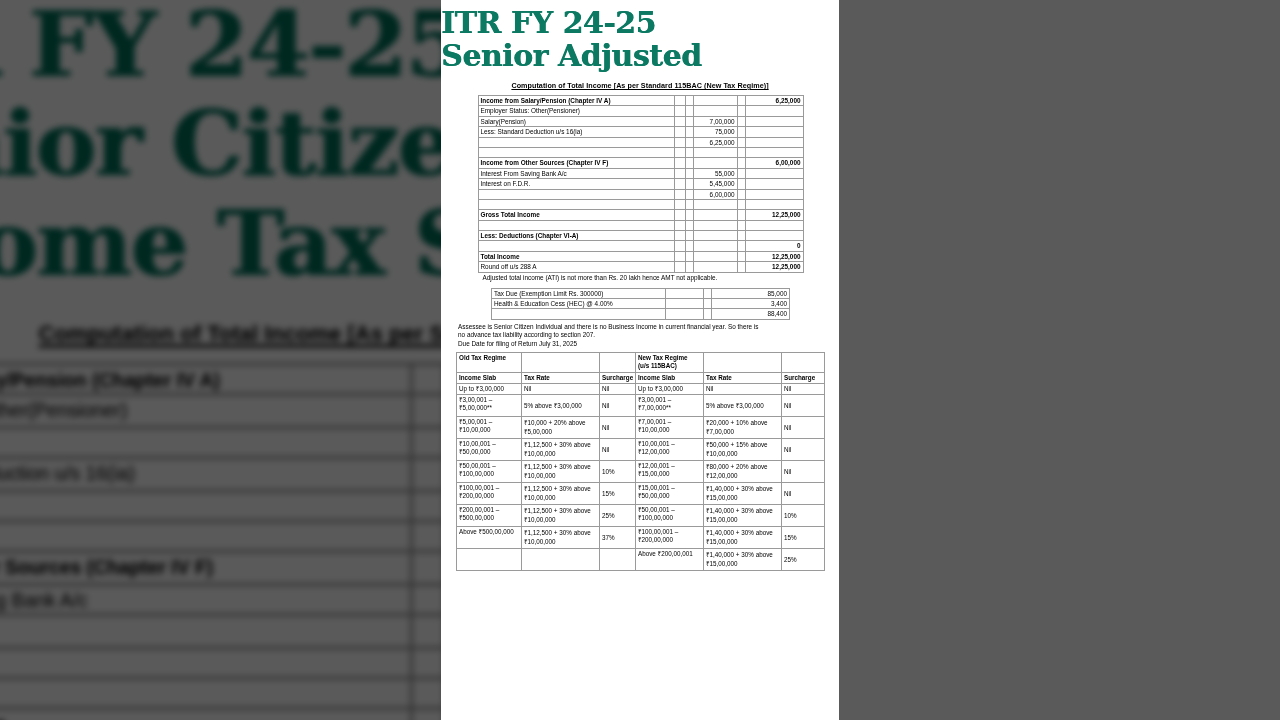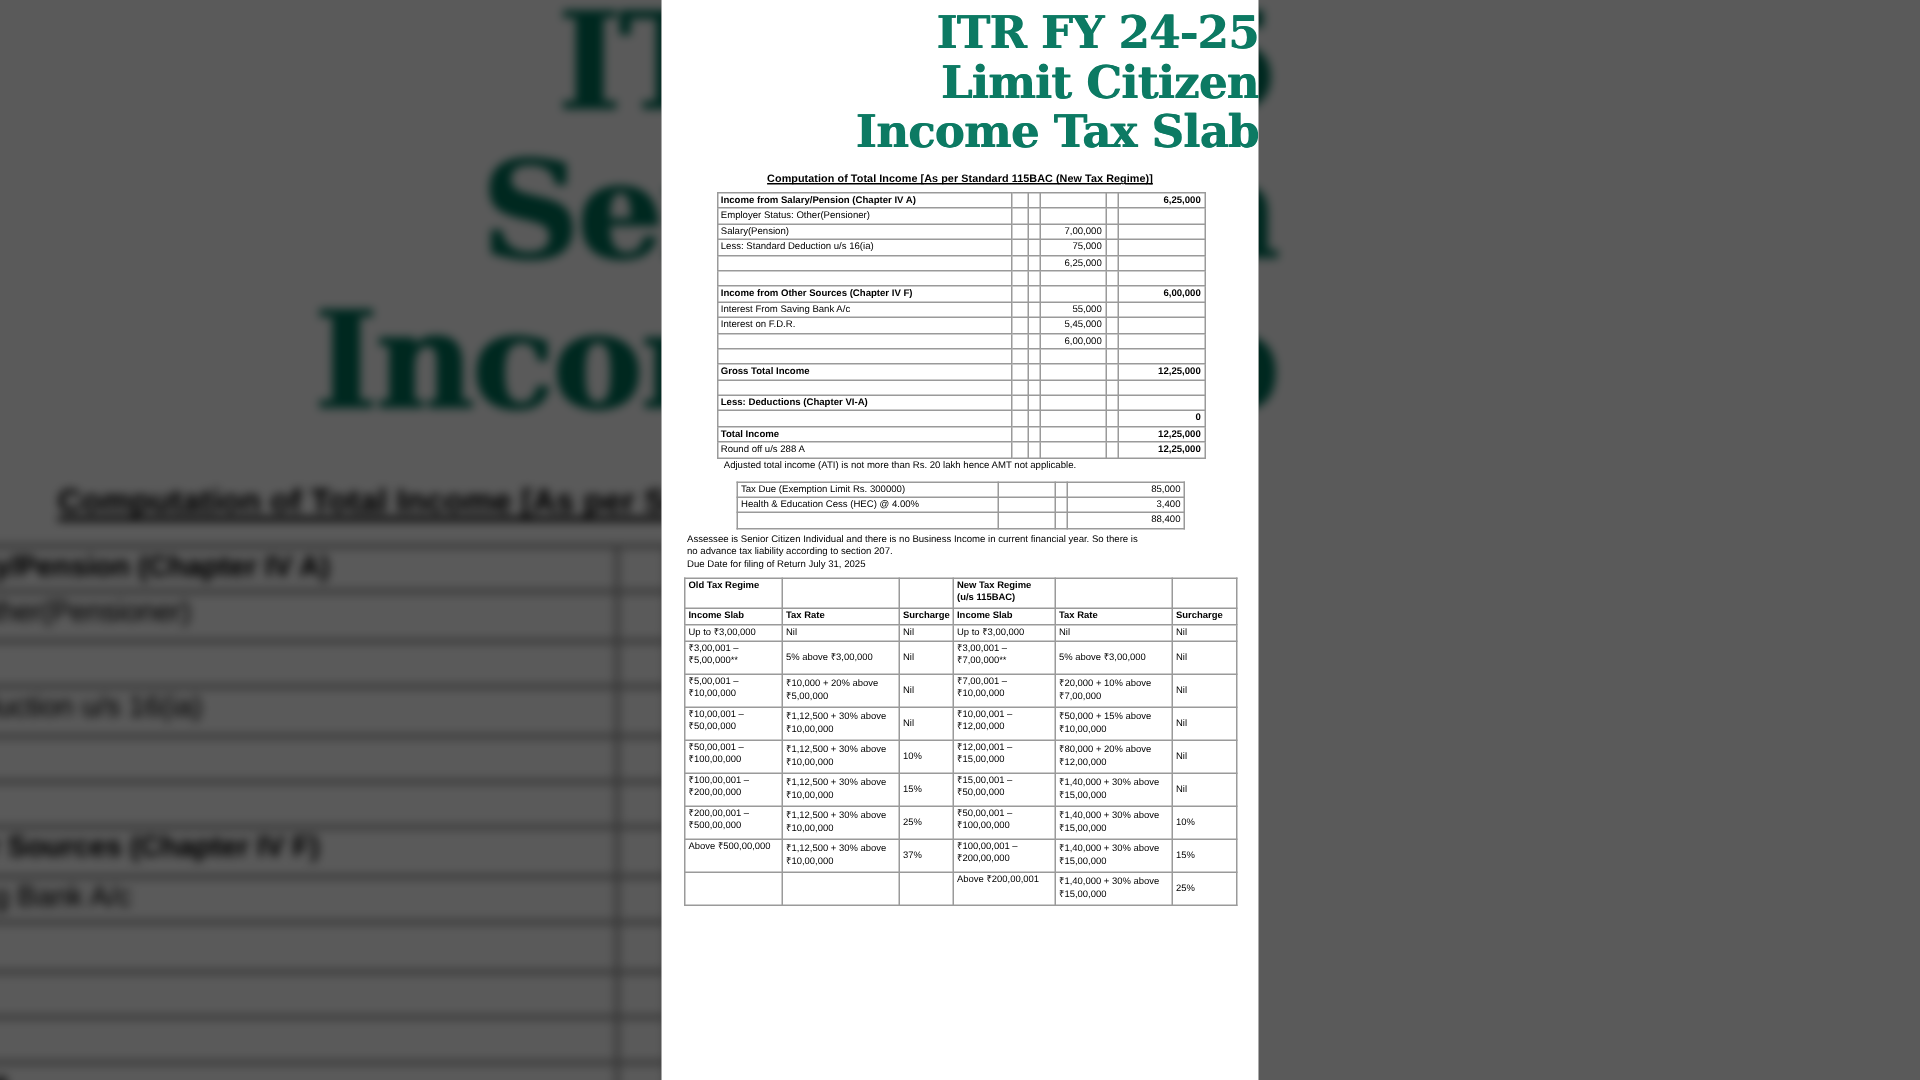--- a/index.html
+++ b/index.html
@@ -43,21 +43,21 @@
     position: absolute;
     left: 441px; top: 0;
     width: 398px; height: 720px;
     background: #ffffff;
     z-index: 5;
     overflow: hidden;
   }
 
   
   .title-block {
-    text-align: right;
+    text-align: left;
     padding-top: 6px;
   }
   .title-line {
     font-family: "DejaVu Serif", serif;
     font-weight: bold;
     font-size: 30px;
     line-height: 33px;
     color: #0c7a63;
     letter-spacing: -0.5px;
     white-space: nowrap;
@@ -238,22 +238,21 @@
 
   </div>
         </div>
     </div>
   </div>
 
   <div id="card">
 
     <div class="title-block">
       <div class="title-line">ITR FY 24-25</div>
-      <div class="title-line">Limit Citizen</div>
-      <div class="title-line">Income Tax Slab</div>
+      <div class="title-line">Senior Adjusted</div>
     </div>
 
     <div class="doc-heading">Computation of Total Income [As per Standard 115BAC (New Tax Regime)]</div>
 
     <div id="comp-wrap">
       <table class="sheet" id="comp-table">
         <colgroup>
           <col style="width:196px">
             <col style="width:11px">
             <col style="width:8px">

